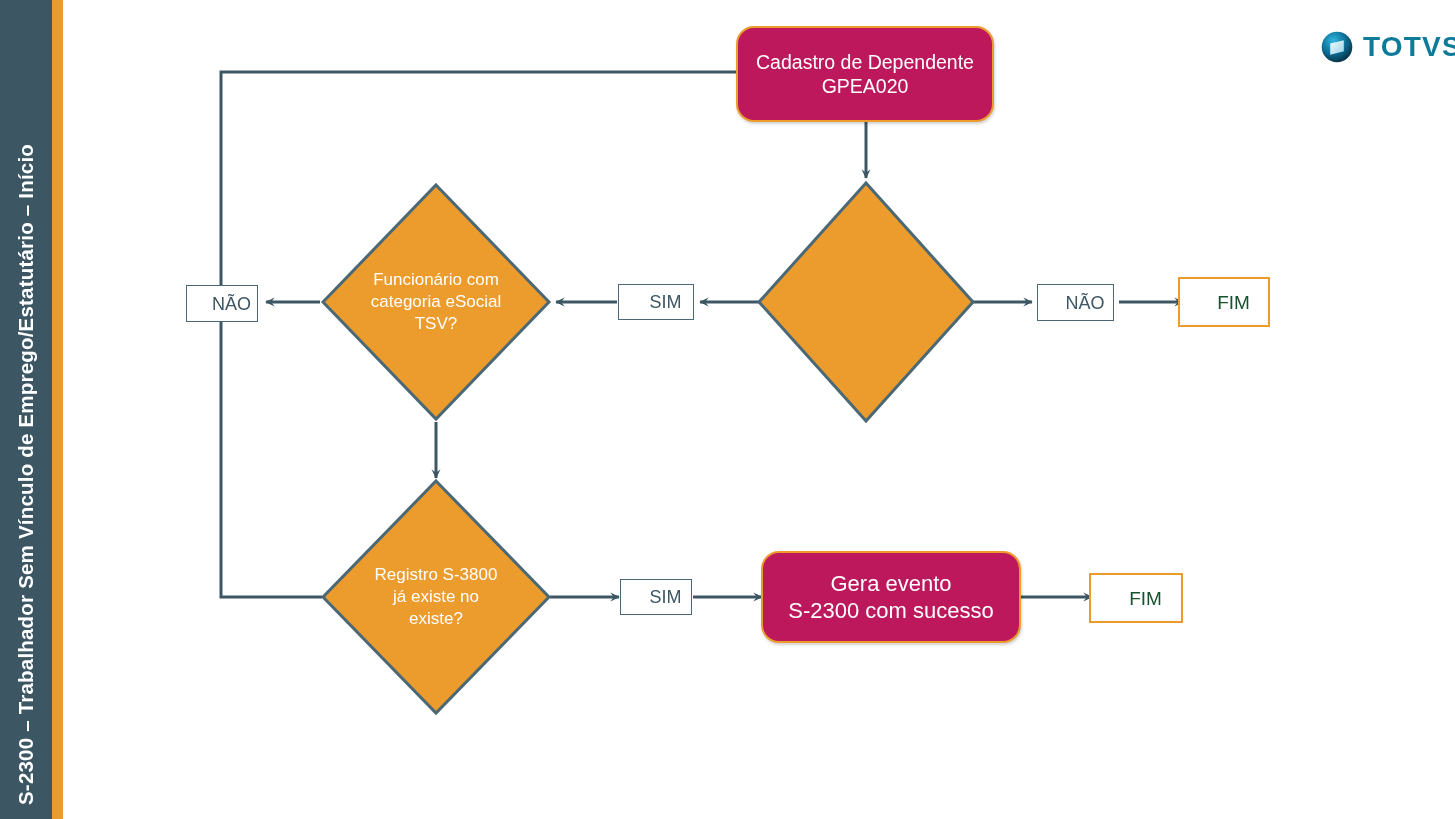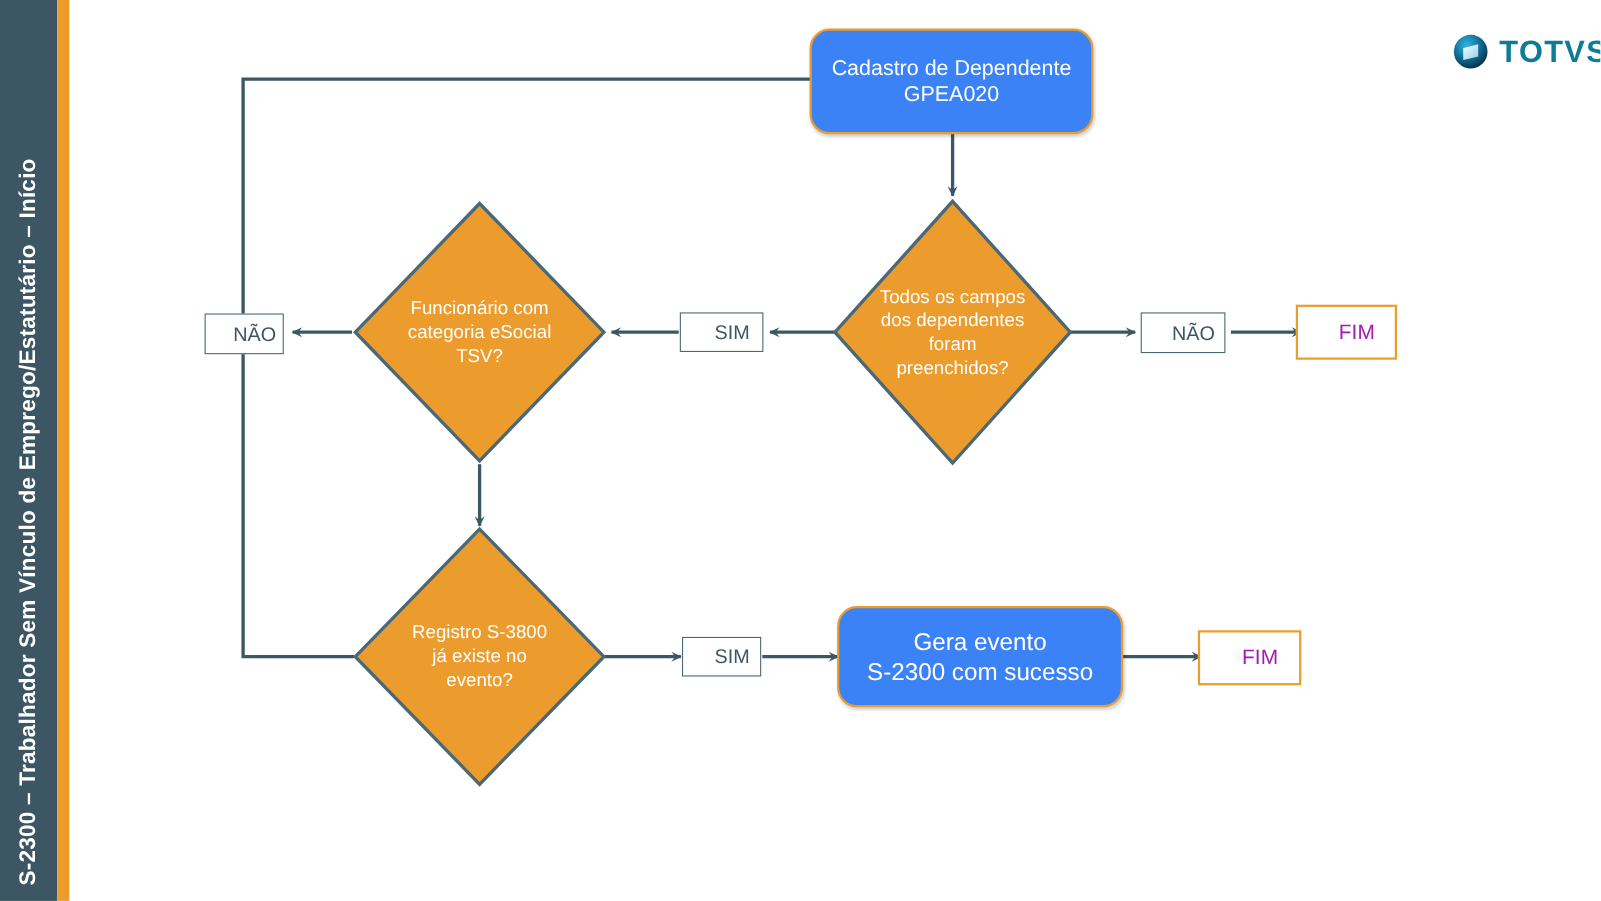--- a/index.html
+++ b/index.html
@@ -80,21 +80,21 @@
     position: absolute;
     box-sizing: border-box;
     display: flex;
     align-items: center;
     justify-content: center;
     text-align: center;
     padding-left: 19px;
   }
 
   .terminator {
-    background: #3b82f6;
+    background: #be185d;
     border: 2.5px solid #EC9B2D;
     border-radius: 18px;
     color: #ffffff;
     font-size: 19.5px;
     line-height: 1.24;
     padding: 4px 10px;
     box-shadow: 1px 2px 3px rgba(0,0,0,0.18);
   }
 
   .diamond-wrap { position: absolute; }
@@ -120,21 +120,21 @@
     background: #ffffff;
     border: 1.6px solid #4A6875;
     color: #3C5663;
     font-size: 18px;
     line-height: 1;
   }
 
   .endbox {
     background: #ffffff;
     border: 2px solid #EC9B2D;
-    color: #a21caf;
+    color: #14532d;
     font-size: 19px;
     line-height: 1;
   }
 </style>
 </head>
 <body>
 
 <div id="slide">
 
   <div class="rail-dark"></div>
@@ -196,27 +196,20 @@
     <div>
       <div>Cadastro de Dependente</div>
       <div>GPEA020</div>
     </div>
   </div>
 
   <div class="diamond-wrap" style="left:756px; top:180px; width:220px; height:244px;">
     <svg class="diamond-shape" viewBox="0 0 220 244" preserveAspectRatio="none">
       <polygon points="110,3 217,122 110,241 3,122" fill="#EC9B2D" stroke="#4A6875" stroke-width="3"></polygon>
     </svg>
-    <div class="diamond-label">
-      <div>
-        <div>Todos os campos</div>
-        <div>dos dependentes</div>
-        <div>foram preenchidos?</div>
-      </div>
-    </div>
   </div>
 
   <div class="diamond-wrap" style="left:320px; top:182px; width:232px; height:240px;">
     <svg class="diamond-shape" viewBox="0 0 232 240" preserveAspectRatio="none">
       <polygon points="116,3 229,120 116,237 3,120" fill="#EC9B2D" stroke="#4A6875" stroke-width="3"></polygon>
     </svg>
     <div class="diamond-label">
       <div>
         <div>Funcionário com</div>
         <div>categoria eSocial</div>
@@ -226,21 +219,21 @@
   </div>
 
   <div class="diamond-wrap" style="left:320px; top:478px; width:232px; height:238px;">
     <svg class="diamond-shape" viewBox="0 0 232 238" preserveAspectRatio="none">
       <polygon points="116,3 229,119 116,235 3,119" fill="#EC9B2D" stroke="#4A6875" stroke-width="3"></polygon>
     </svg>
     <div class="diamond-label">
       <div>
         <div>Registro S-3800</div>
         <div>já existe no</div>
-        <div>evento?</div>
+        <div>existe?</div>
       </div>
     </div>
   </div>
 
   <div class="node terminator" style="left:761px; top:551px; width:260px; height:92px; font-size:22px;">
     <div>
       <div>Gera evento</div>
       <div>S-2300 com sucesso</div>
     </div>
   </div>

